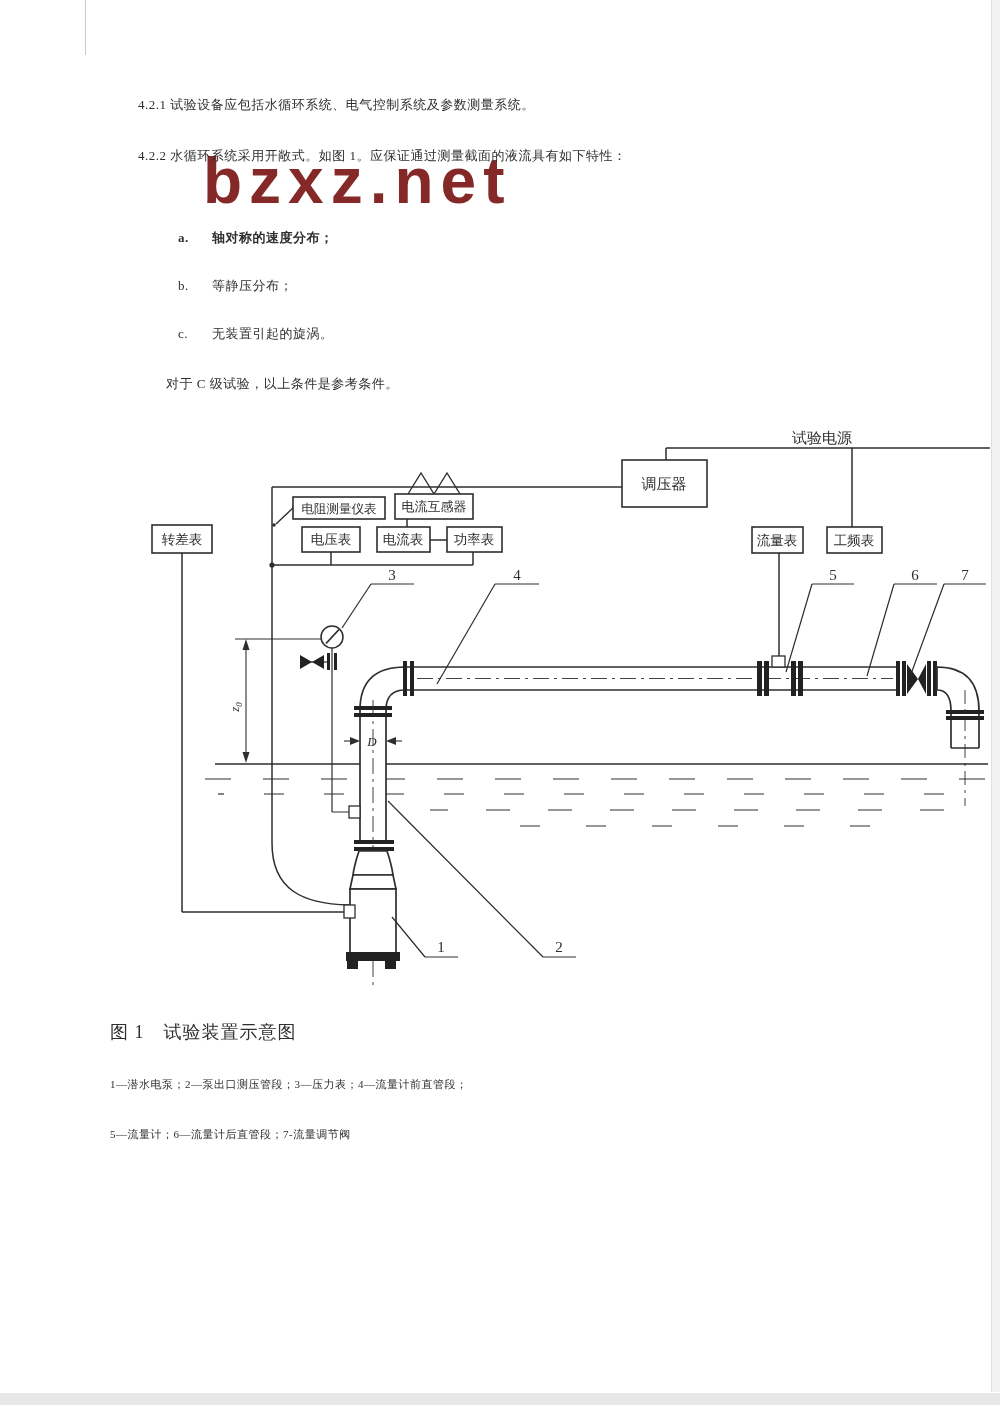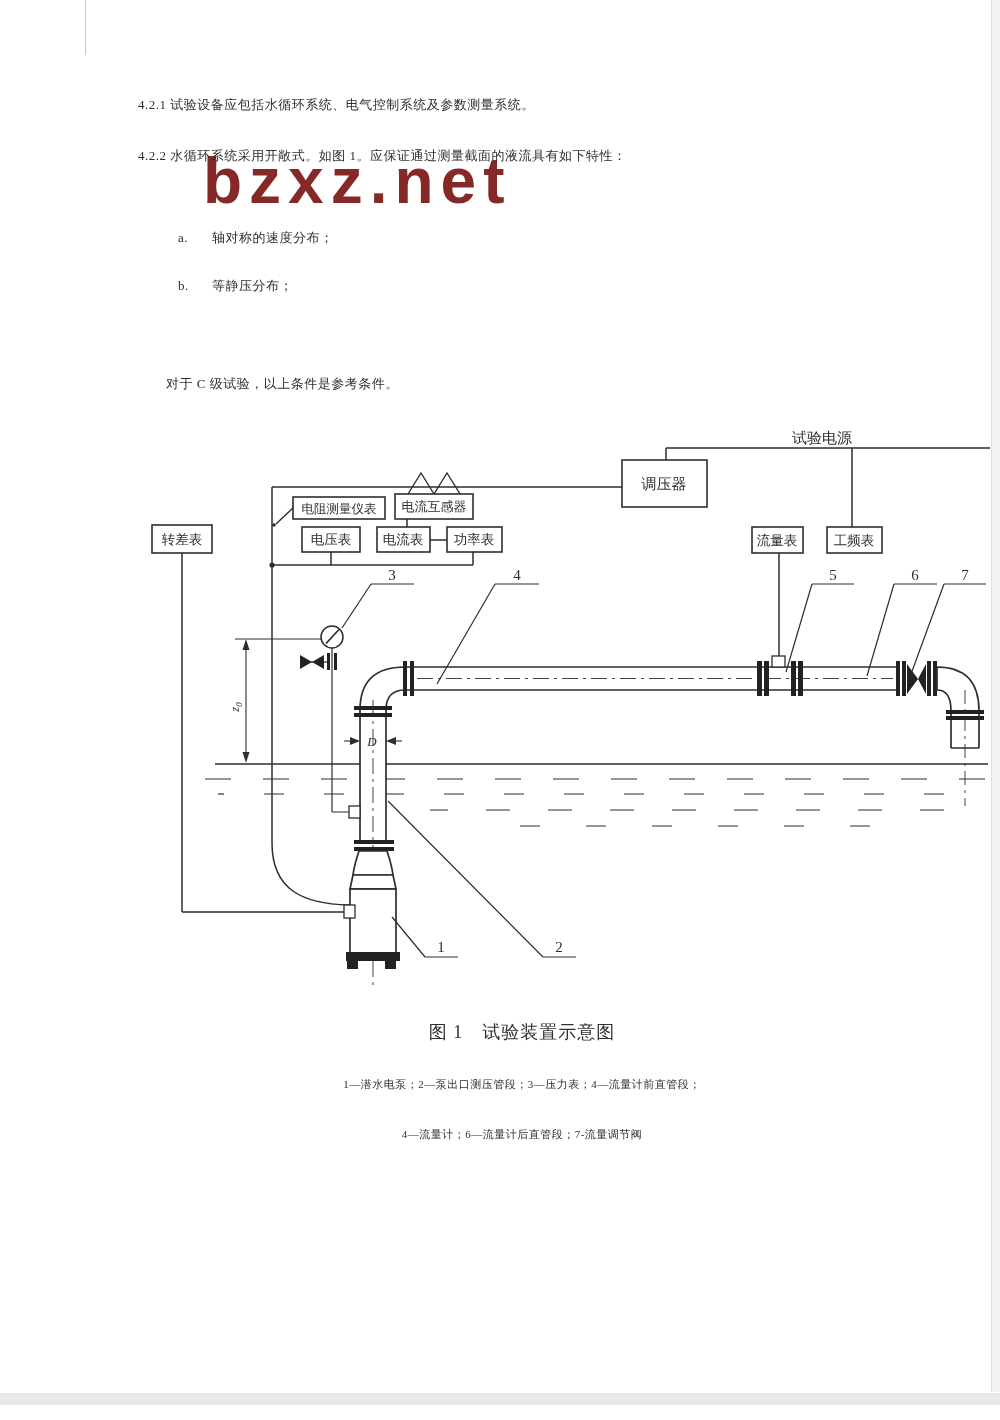--- a/index.html
+++ b/index.html
@@ -8,21 +8,21 @@
     font-family:"Liberation Serif","DejaVu Serif",serif;color:#2f2f2f;
   }
   .txt{position:absolute;z-index:2;letter-spacing:.5px;}
   .body-text{font-size:13px;line-height:38px;}
   .list-label{display:inline-block;width:34px;}
   .watermark{
     position:absolute;z-index:1;left:203px;top:144px;
     font-family:"Liberation Sans","DejaVu Sans",sans-serif;
     font-size:64px;font-weight:bold;letter-spacing:7px;color:#7f1d1d;opacity:.95;
   }
-  .center-block{position:absolute;left:122px;width:800px;text-align:center;z-index:2;}
+  .center-block{position:absolute;left:110px;width:800px;z-index:2;}
   .caption{font-size:18px;letter-spacing:1px;}
   .legend{font-size:11px;letter-spacing:.5px;}
   svg.fig{position:absolute;left:0;top:0;z-index:2;}
   .edge-top-left{position:absolute;left:85px;top:0;width:1px;height:55px;background:#c9c9c9;z-index:0;}
   .edge-right{position:absolute;left:991px;top:0;width:9px;height:1392px;background:#f2f2f2;border-left:1px solid #e0e0e0;z-index:0;}
   .edge-bottom{position:absolute;left:0;top:1393px;width:1000px;height:12px;background:#e8e8e8;z-index:0;}
 </style>
 </head>
 <body>
 
@@ -31,25 +31,28 @@
   <div class="edge-top-left"></div>
   <div class="edge-right"></div>
   <div class="edge-bottom"></div>
 
   <div class="watermark">bzxz.net</div>
 
   <div class="txt body-text" style="left:138px;top:86px;width:780px;">4.2.1  试验设备应包括水循环系统、电气控制系统及参数测量系统。</div>
 
   <div class="txt body-text" style="left:138px;top:137px;width:736px;">4.2.2  水循环系统采用开敞式。如图 1。应保证通过测量截面的液流具有如下特性：</div>
 
-  <div class="txt body-text" style="left:178px;top:219px;">
+  <div class="txt body-text" style="left:178px;top:219px;font-weight:bold;">
     <span class="list-label">a.</span><span>轴对称的速度分布；</span>
   </div>
   <div class="txt body-text" style="left:178px;top:267px;">
     <span class="list-label">b.</span><span>等静压分布；</span>
+  </div>
+  <div class="txt body-text" style="left:178px;top:315px;">
+    <span class="list-label">c.</span><span>无装置引起的旋涡。</span>
   </div>
 
   <div class="txt body-text" style="left:166px;top:365px;">对于 C 级试验，以上条件是参考条件。</div>
 
   <svg class="fig" width="1000" height="1420" viewBox="0 0 1000 1420">
     <g fill="none" stroke="#2e2e2e" stroke-width="1.4" font-family="Liberation Serif, DejaVu Serif, serif">
 
       <g>
         <path d="M215,764 H988" stroke-width="1.5"></path>
         <path d="M205,779 H985" stroke-width="1.2" stroke-dasharray="26 32"></path>
@@ -220,16 +223,16 @@
         <g>
             <path d="M543,957 H576 M543,957 L388,801"></path>
             <text x="559" y="952" text-anchor="middle" fill="#2e2e2e" stroke="none">2</text>
           </g>
       </g>
     </g>
   </svg>
 
   <div class="center-block caption" style="top:1020px;">图 1　试验装置示意图</div>
   <div class="center-block legend" style="top:1077px;">1—潜水电泵；2—泵出口测压管段；3—压力表；4—流量计前直管段；</div>
-  <div class="center-block legend" style="top:1127px;">4—流量计；6—流量计后直管段；7-流量调节阀</div>
+  <div class="center-block legend" style="top:1127px;">5—流量计；6—流量计后直管段；7-流量调节阀</div>
 
 
 </div>
 
 </body></html>

